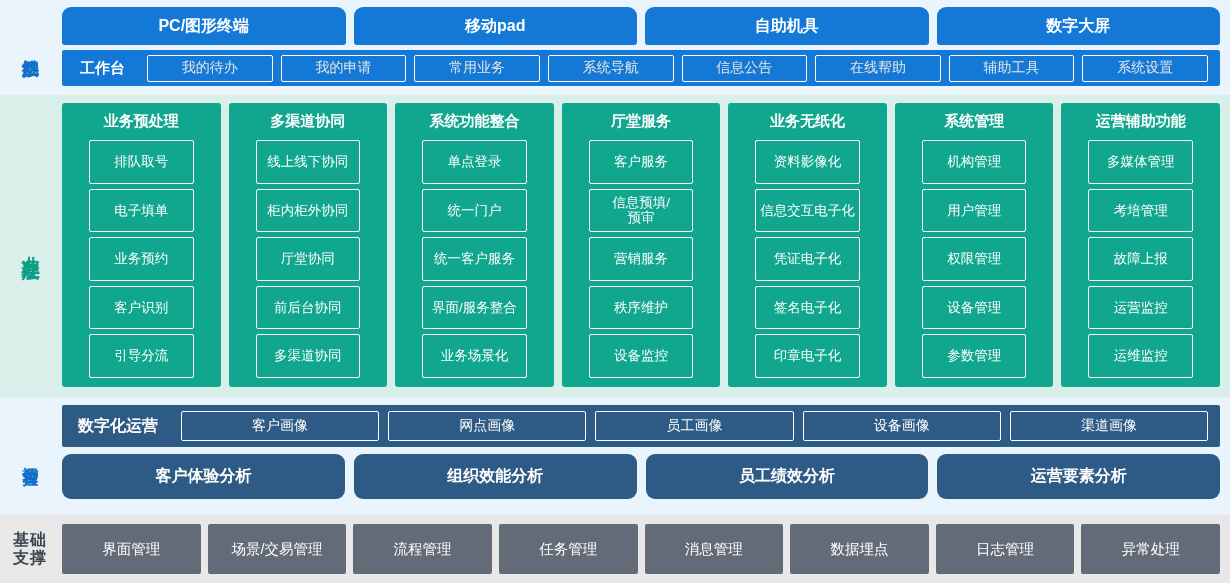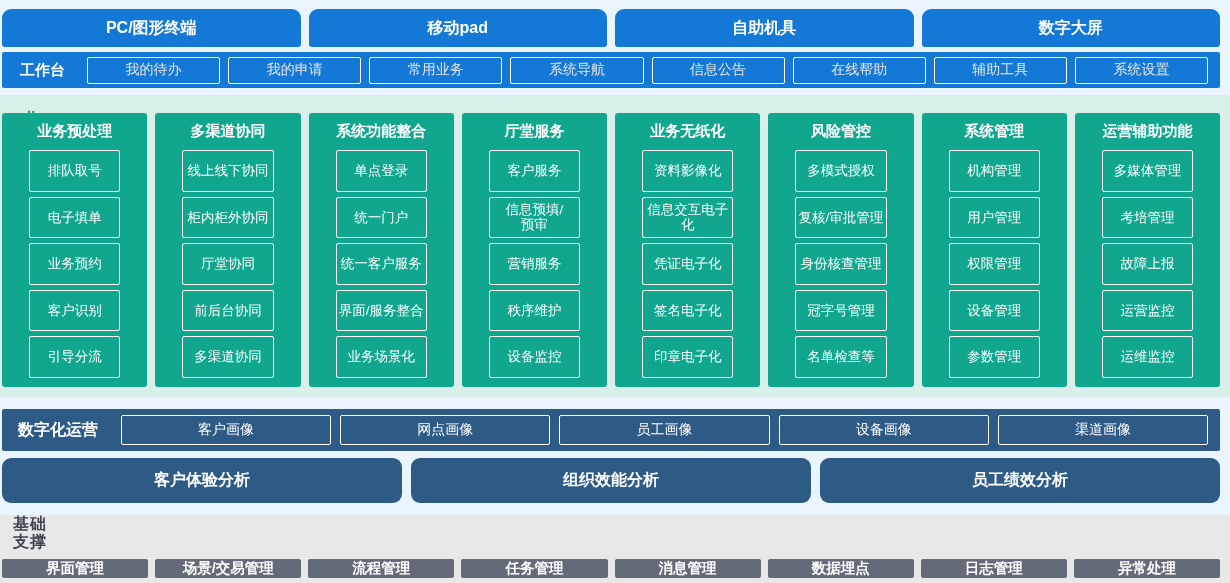--- a/index.html
+++ b/index.html
@@ -5,21 +5,21 @@
   html,body{margin:0;padding:0;}
   body{
     width:1230px;height:583px;
     background:#ffffff;
     font-family:"Liberation Sans","DejaVu Sans",sans-serif;
     overflow:hidden;
   }
   .diagram{width:1230px;height:583px;display:flex;flex-direction:column;}
 
   
-  .band{display:flex;align-items:stretch;width:100%;box-sizing:border-box;flex-direction:column;}
+  .band{display:flex;align-items:stretch;width:100%;box-sizing:border-box;}
   .band-label{
     width:60px;min-width:60px;
     display:flex;align-items:center;justify-content:center;
     font-weight:bold;font-size:17px;letter-spacing:1px;
     writing-mode:vertical-rl;text-orientation:upright;
     line-height:1.18;
   }
   .band-body{flex:1;display:flex;flex-direction:column;box-sizing:border-box;}
 
   
@@ -89,21 +89,21 @@
     display:flex;align-items:center;justify-content:center;
   }
 
   
   .layer-base{background:#e8e8e8;height:68px;}
   .layer-base .band-label{
     color:#3c4450;font-size:16px;writing-mode:horizontal-tb;
     flex-direction:column;line-height:1.1;
   }
   .base-body{padding:9px 10px 9px 2px;}
-  .base-row{display:flex;gap:7px;height:100%;font-weight:bold;}
+  .base-row{display:flex;gap:7px;height:100%;}
   .base-chip{
     flex:1;background:#636b78;border-radius:2px;
     color:#ffffff;font-size:14.5px;
     display:flex;align-items:center;justify-content:center;
   }
 </style>
 </head>
 <body>
 
 <div class="diagram">
@@ -175,28 +175,20 @@
 
         <div class="col">
           <div class="col-head">业务无纸化</div>
           <div class="col-item">资料影像化</div>
           <div class="col-item">信息交互电子化</div>
           <div class="col-item">凭证电子化</div>
           <div class="col-item">签名电子化</div>
           <div class="col-item">印章电子化</div>
         </div>
 
-        <div class="col">
-          <div class="col-head">风险管控</div>
-          <div class="col-item">多模式授权</div>
-          <div class="col-item">复核/审批管理</div>
-          <div class="col-item">身份核查管理</div>
-          <div class="col-item">冠字号管理</div>
-          <div class="col-item">名单检查等</div>
-        </div>
 
         <div class="col">
           <div class="col-head">系统管理</div>
           <div class="col-item">机构管理</div>
           <div class="col-item">用户管理</div>
           <div class="col-item">权限管理</div>
           <div class="col-item">设备管理</div>
           <div class="col-item">参数管理</div>
         </div>
 
@@ -221,20 +213,21 @@
         <div class="ops-chip">客户画像</div>
         <div class="ops-chip">网点画像</div>
         <div class="ops-chip">员工画像</div>
         <div class="ops-chip">设备画像</div>
         <div class="ops-chip">渠道画像</div>
       </div>
       <div class="ops-row2">
         <div class="ops-big">客户体验分析</div>
         <div class="ops-big">组织效能分析</div>
         <div class="ops-big">员工绩效分析</div>
+        <div class="ops-big">运营要素分析</div>
       </div>
     </div>
   </section>
 
   <section class="band layer-base">
     <div class="band-label">
       <span>基础</span>
       <span>支撑</span>
     </div>
     <div class="band-body base-body">

